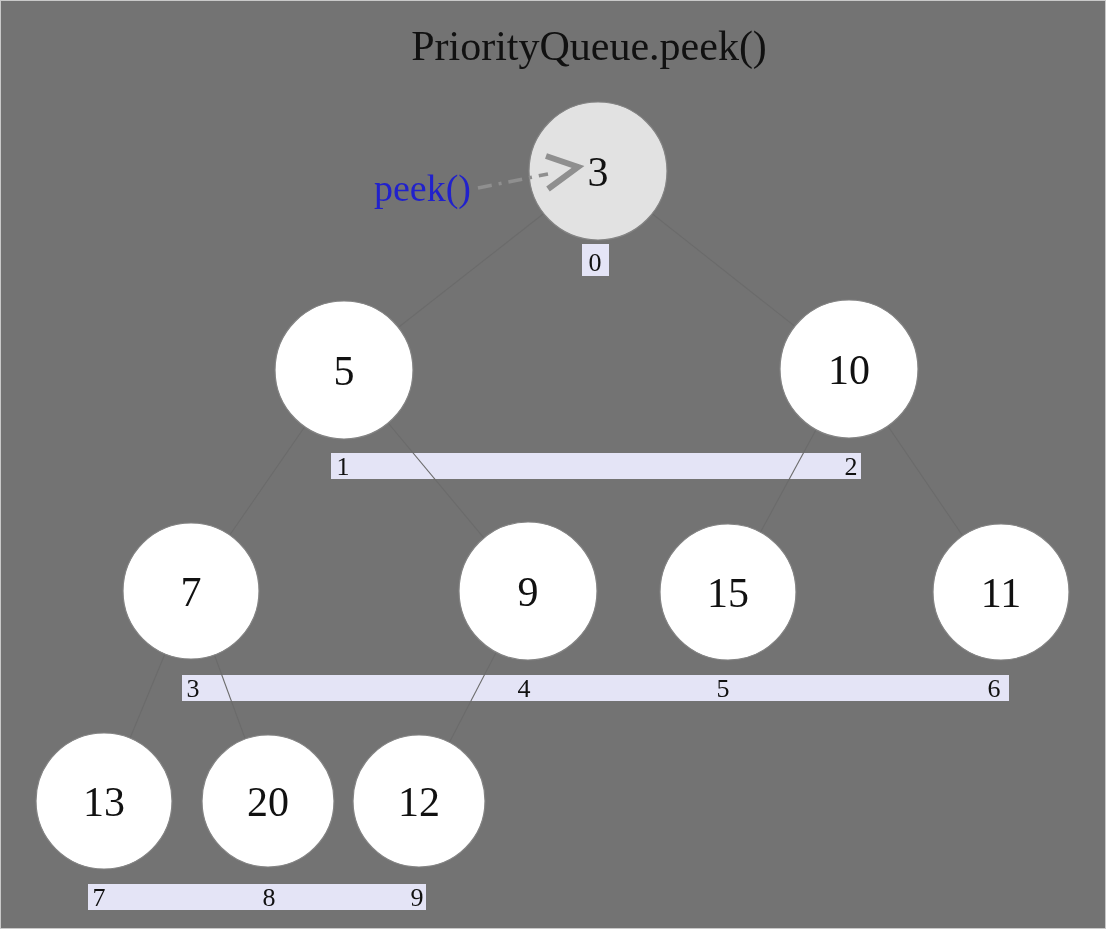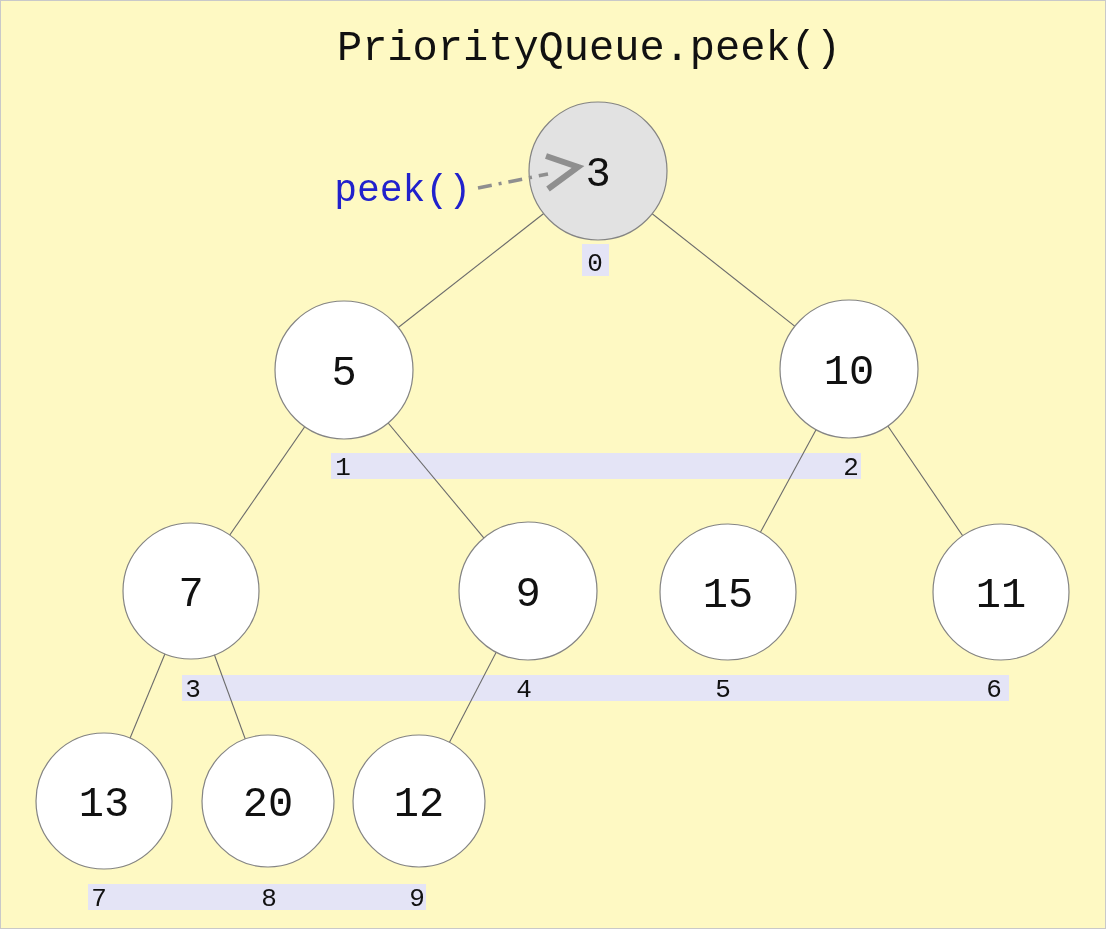--- a/index.html
+++ b/index.html
@@ -1,22 +1,22 @@
 <!DOCTYPE html>
 <html style="--accent: #2121cc; --band: #e4e4f6; --root-fill: #e2e2e2; --node-fill: #ffffff; --node-stroke: #848484; --edge: #6b6b6b; --text: #111111; --arrow: #8f8f8f;"><head>
 <meta charset="utf-8">
 <style>
   html, body { margin: 0; padding: 0; background: #ffffff; }
   #frame {
     position: relative;
     width: 1104px;
     height: 927px;
     border: 1px solid #c9c9c9;
-    background: #fef9c3;
-    font-family: Liberation Mono, monospace;
+    background: #737373;
+    font-family: Liberation Serif, serif;
     overflow: hidden;
   }
   svg { display: block; }
   .band   { fill: var(--band, #e4e4f6); }
   .edge   { stroke: var(--edge, #6b6b6b); stroke-width: 1.1; }
   .node-circle { fill: var(--node-fill, #ffffff); stroke: var(--node-stroke, #848484); stroke-width: 1.2; }
   .root-circle { fill: var(--root-fill, #e2e2e2); }
   .val    { font-size: 42px; fill: var(--text, #111111); text-anchor: middle; }
   .idx    { font-size: 26px; fill: var(--text, #111111); text-anchor: middle; }
   .title  { font-size: 42px; fill: var(--text, #111111); text-anchor: middle; }

